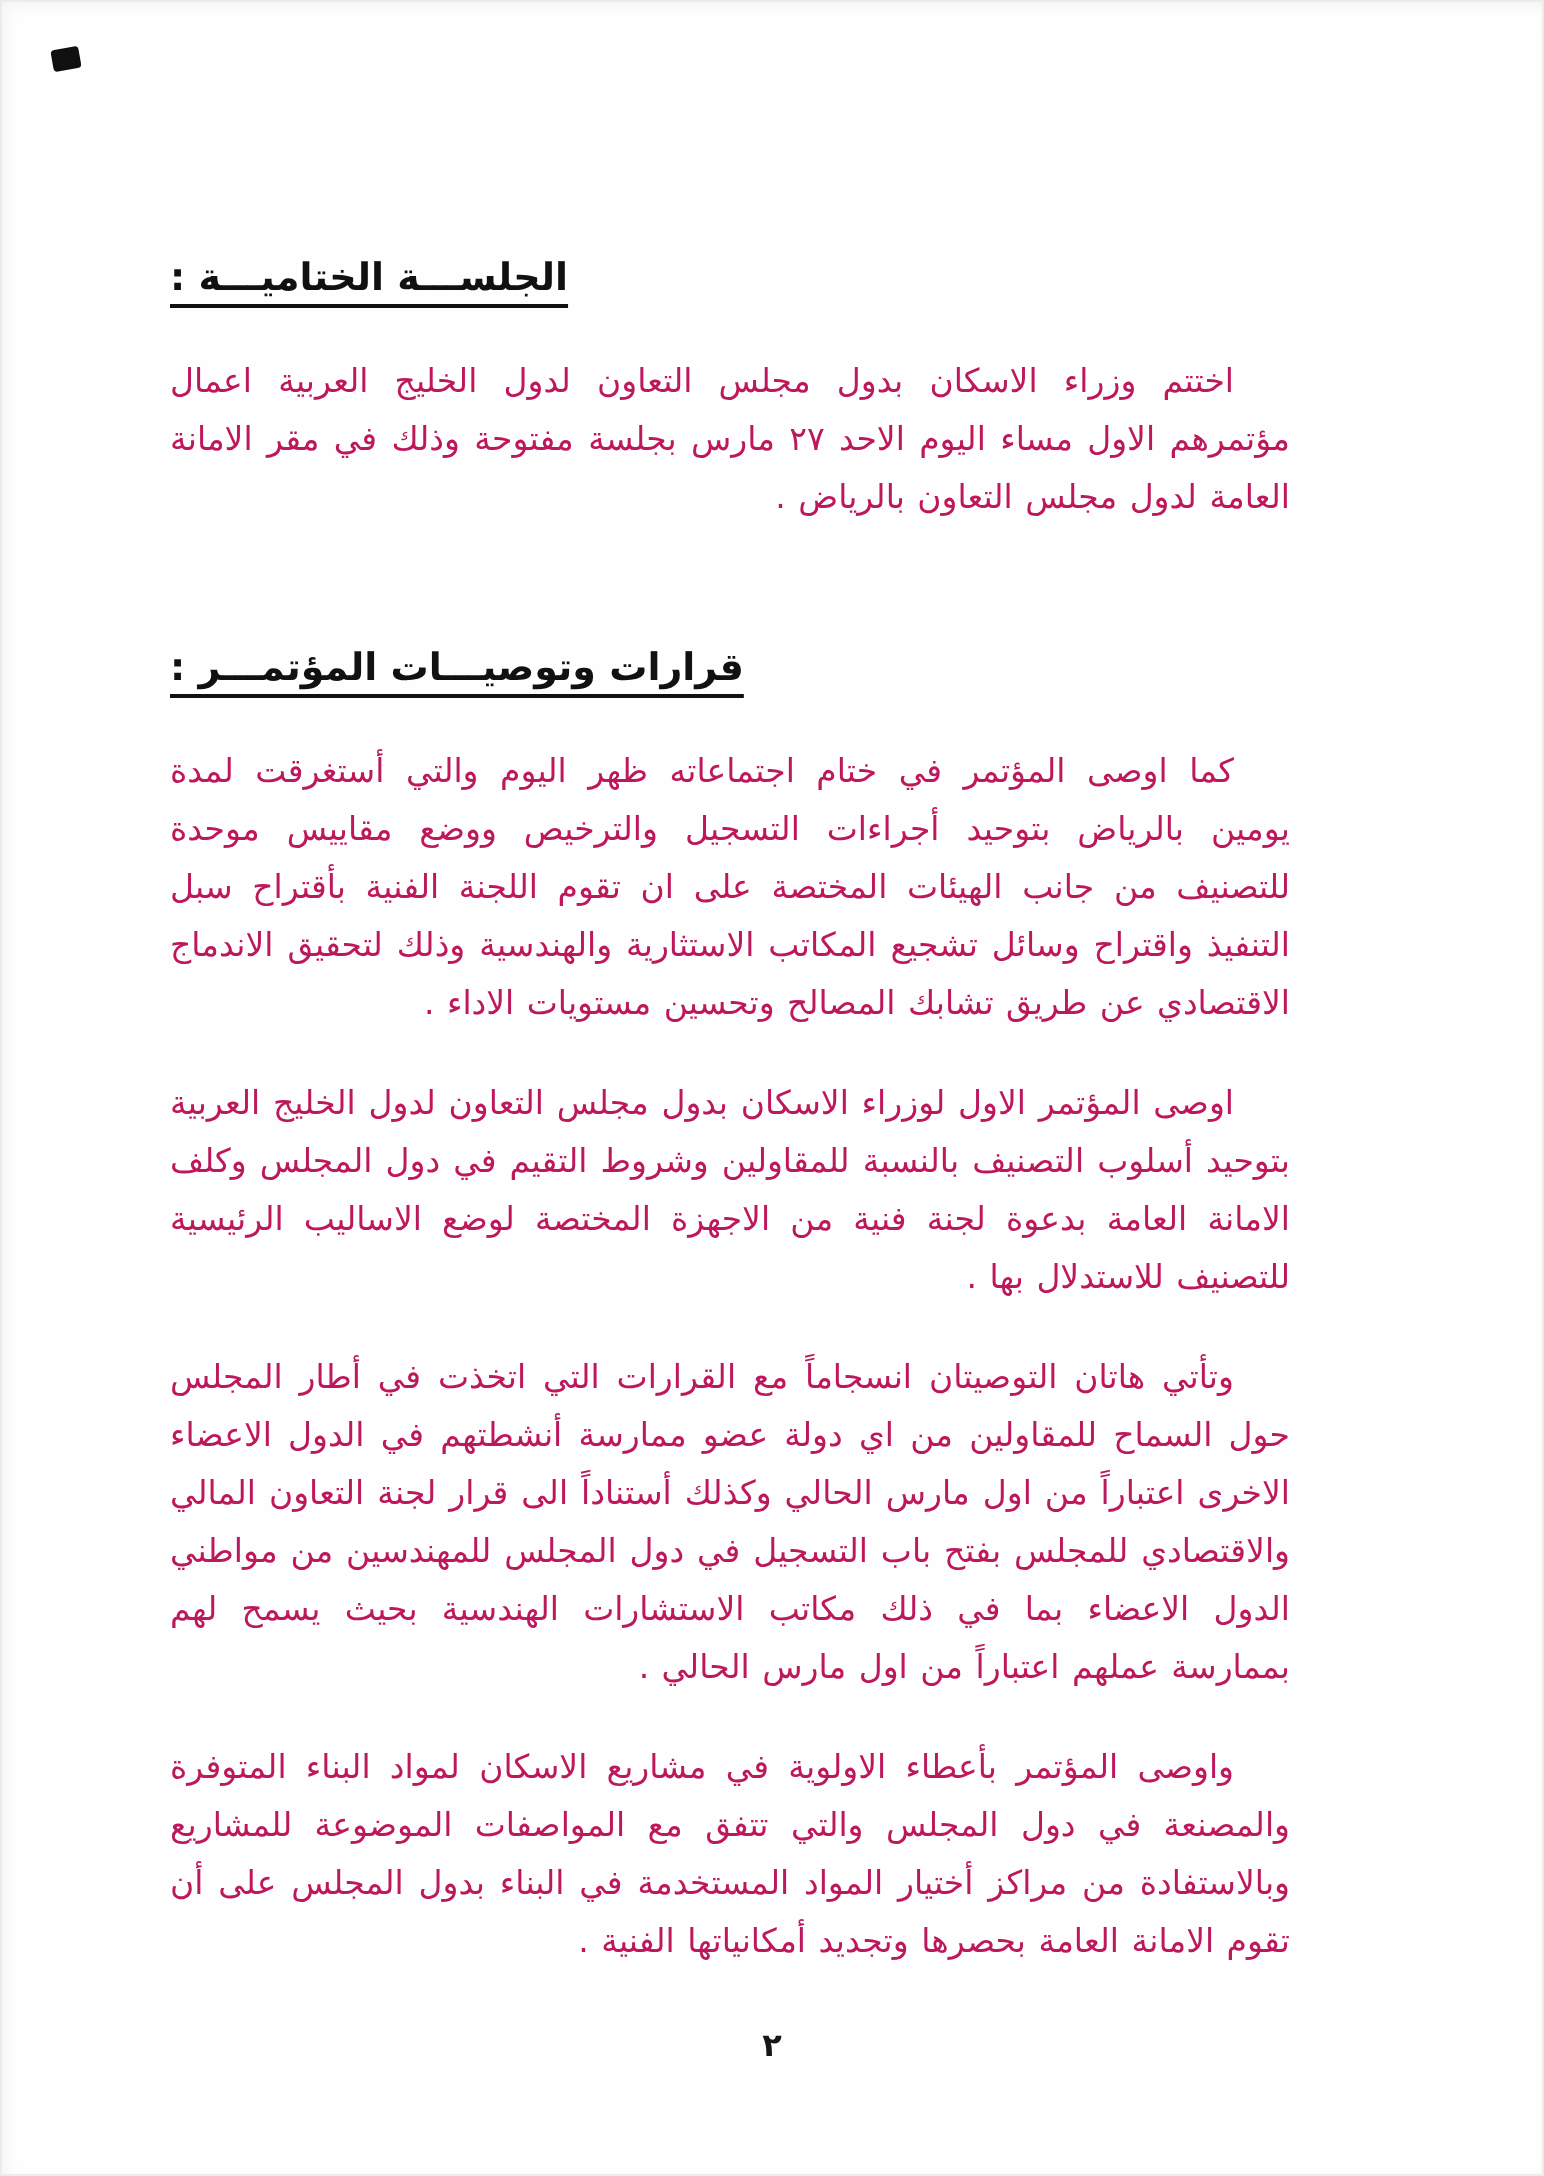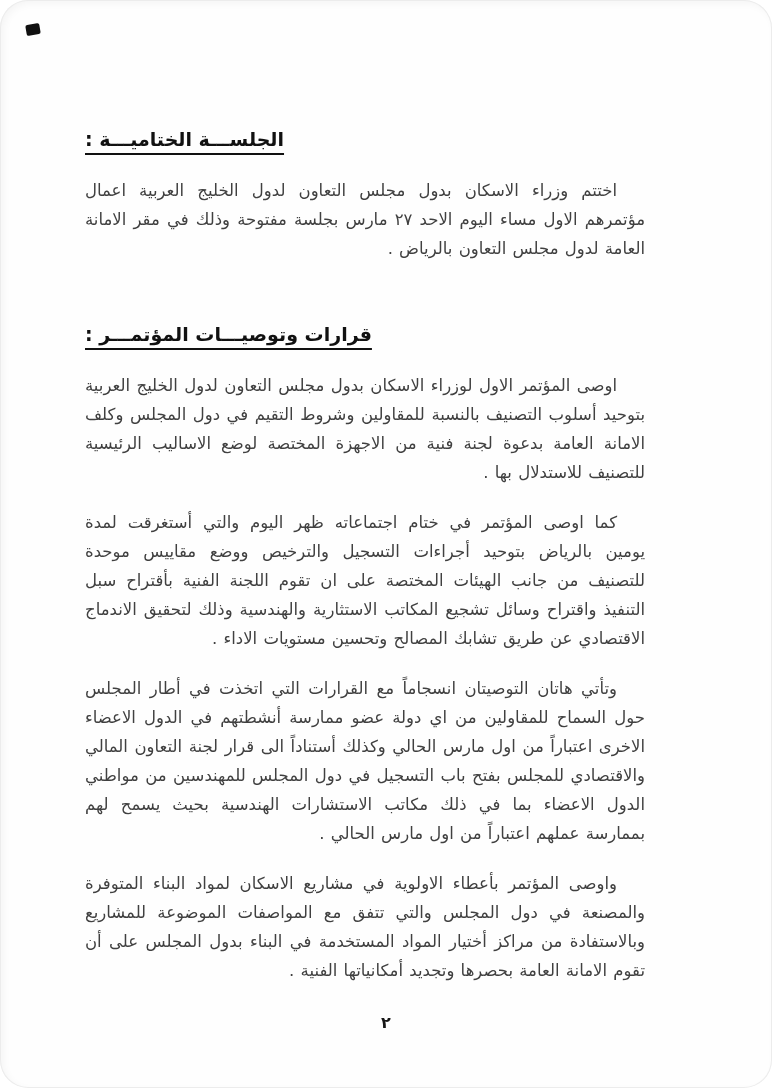--- a/index.html
+++ b/index.html
@@ -9,21 +9,20 @@
   }
   .scan-page {
     position: relative;
     width: 772px;
     height: 1088px;
     background: #fefefe;
     font-family: "DejaVu Sans", sans-serif;
     color: #1c1c1c;
     overflow: hidden;
     box-shadow: inset 0 0 0 1px #ececec, inset 3px 3px 8px rgba(0,0,0,0.045);
-    border-radius: 28px;
   }
   
   .scan-mark {
     position: absolute;
     top: 24px;
     left: 26px;
     width: 14px;
     height: 11px;
     background: #101010;
     border-radius: 2px;
@@ -50,21 +49,21 @@
   .section-resolutions {
     margin-top: 60px;
   }
   .para {
     font-size: 16.5px;
     line-height: 29px;
     margin: 0 0 21px 0;
     text-align: justify;
     text-indent: 28px;
     word-spacing: 1px;
-    color: #404040;
+    color: #be185d;
   }
   .page-number {
     position: absolute;
     bottom: 56px;
     left: 0;
     width: 100%;
     text-align: center;
     font-size: 16px;
     font-weight: 700;
     direction: rtl;
@@ -80,22 +79,22 @@
 
   <div class="content">
 
     <section class="section-closing">
       <h2 class="heading">الجلســـة الختاميـــة :</h2>
       <p class="para">اختتم وزراء الاسكان بدول مجلس التعاون لدول الخليج العربية اعمال مؤتمرهم الاول مساء اليوم الاحد ٢٧ مارس بجلسة مفتوحة وذلك في مقر الامانة العامة لدول مجلس التعاون بالرياض .</p>
     </section>
 
     <section class="section-resolutions">
       <h2 class="heading">قرارات وتوصيـــات المؤتمـــر :</h2>
+      <p class="para">كما اوصى المؤتمر في ختام اجتماعاته ظهر اليوم والتي أستغرقت لمدة يومين بالرياض بتوحيد أجراءات التسجيل والترخيص ووضع مقاييس موحدة للتصنيف من جانب الهيئات المختصة على ان تقوم اللجنة الفنية بأقتراح سبل التنفيذ واقتراح وسائل تشجيع المكاتب الاستثارية والهندسية وذلك لتحقيق الاندماج الاقتصادي عن طريق تشابك المصالح وتحسين مستويات الاداء .</p>
       <p class="para">اوصى المؤتمر الاول لوزراء الاسكان بدول مجلس التعاون لدول الخليج العربية بتوحيد أسلوب التصنيف بالنسبة للمقاولين وشروط التقيم في دول المجلس وكلف الامانة العامة بدعوة لجنة فنية من الاجهزة المختصة لوضع الاساليب الرئيسية للتصنيف للاستدلال بها .</p>
-      <p class="para">كما اوصى المؤتمر في ختام اجتماعاته ظهر اليوم والتي أستغرقت لمدة يومين بالرياض بتوحيد أجراءات التسجيل والترخيص ووضع مقاييس موحدة للتصنيف من جانب الهيئات المختصة على ان تقوم اللجنة الفنية بأقتراح سبل التنفيذ واقتراح وسائل تشجيع المكاتب الاستثارية والهندسية وذلك لتحقيق الاندماج الاقتصادي عن طريق تشابك المصالح وتحسين مستويات الاداء .</p>
       <p class="para">وتأتي هاتان التوصيتان انسجاماً مع القرارات التي اتخذت في أطار المجلس حول السماح للمقاولين من اي دولة عضو ممارسة أنشطتهم في الدول الاعضاء الاخرى اعتباراً من اول مارس الحالي وكذلك أستناداً الى قرار لجنة التعاون المالي والاقتصادي للمجلس بفتح باب التسجيل في دول المجلس للمهندسين من مواطني الدول الاعضاء بما في ذلك مكاتب الاستشارات الهندسية بحيث يسمح لهم بممارسة عملهم اعتباراً من اول مارس الحالي .</p>
       <p class="para">واوصى المؤتمر بأعطاء الاولوية في مشاريع الاسكان لمواد البناء المتوفرة والمصنعة في دول المجلس والتي تتفق مع المواصفات الموضوعة للمشاريع وبالاستفادة من مراكز أختيار المواد المستخدمة في البناء بدول المجلس على أن تقوم الامانة العامة بحصرها وتجديد أمكانياتها الفنية .</p>
     </section>
 
   </div>
 
   <div class="page-number">٢</div>
 
 </div>
 

